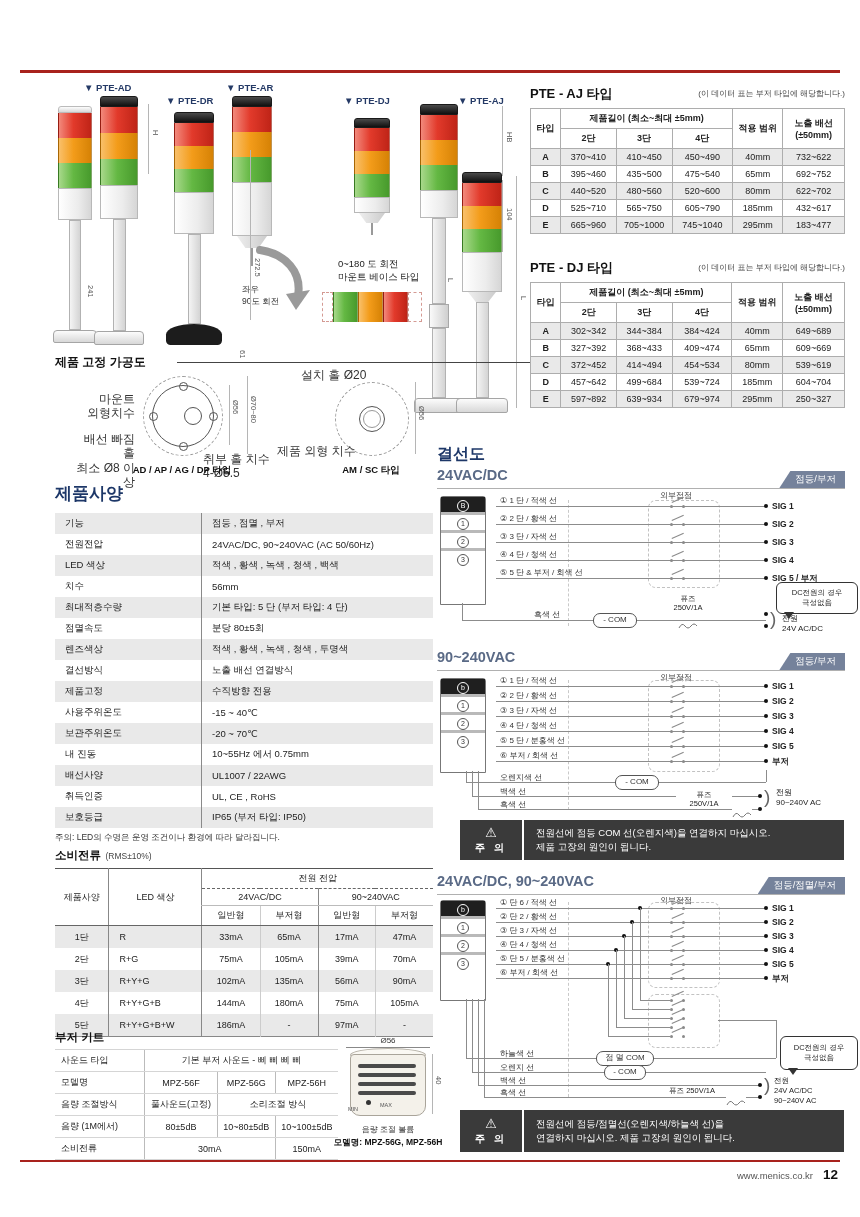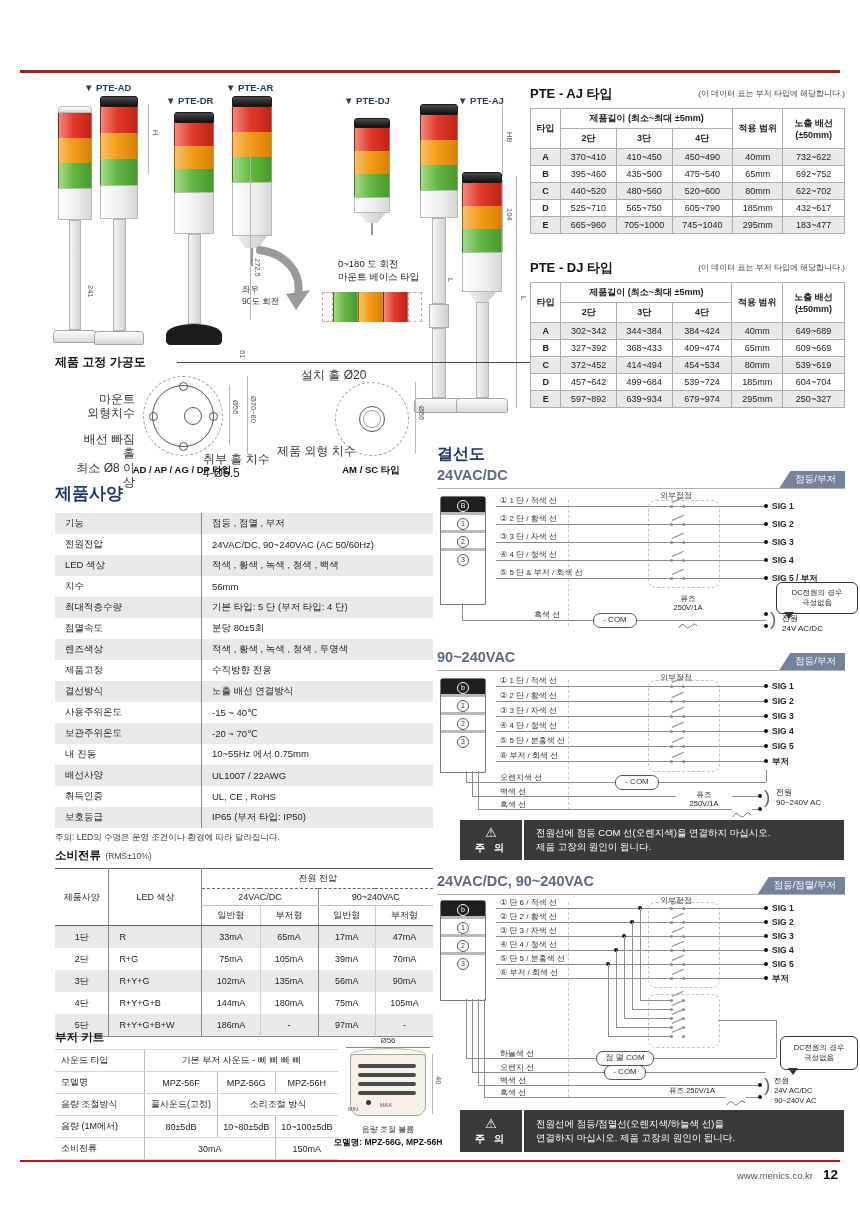--- a/index.html
+++ b/index.html
@@ -382,26 +382,26 @@
           </tr>
           <tr>
             <td class="lbl">점멸속도</td>
             <td class="val">분당 80±5회</td>
           </tr>
           <tr>
             <td class="lbl">렌즈색상</td>
             <td class="val">적색 , 황색 , 녹색 , 청색 , 투명색</td>
           </tr>
           <tr>
+            <td class="lbl">결선방식</td>
+            <td class="val">노출 배선 연결방식</td>
+          </tr>
+          <tr>
             <td class="lbl">제품고정</td>
             <td class="val">수직방향 전용</td>
-          </tr>
-          <tr>
-            <td class="lbl">결선방식</td>
-            <td class="val">노출 배선 연결방식</td>
           </tr>
           <tr>
             <td class="lbl">사용주위온도</td>
             <td class="val">-15 ~ 40℃</td>
           </tr>
           <tr>
             <td class="lbl">보관주위온도</td>
             <td class="val">-20 ~ 70℃</td>
           </tr>
           <tr>

